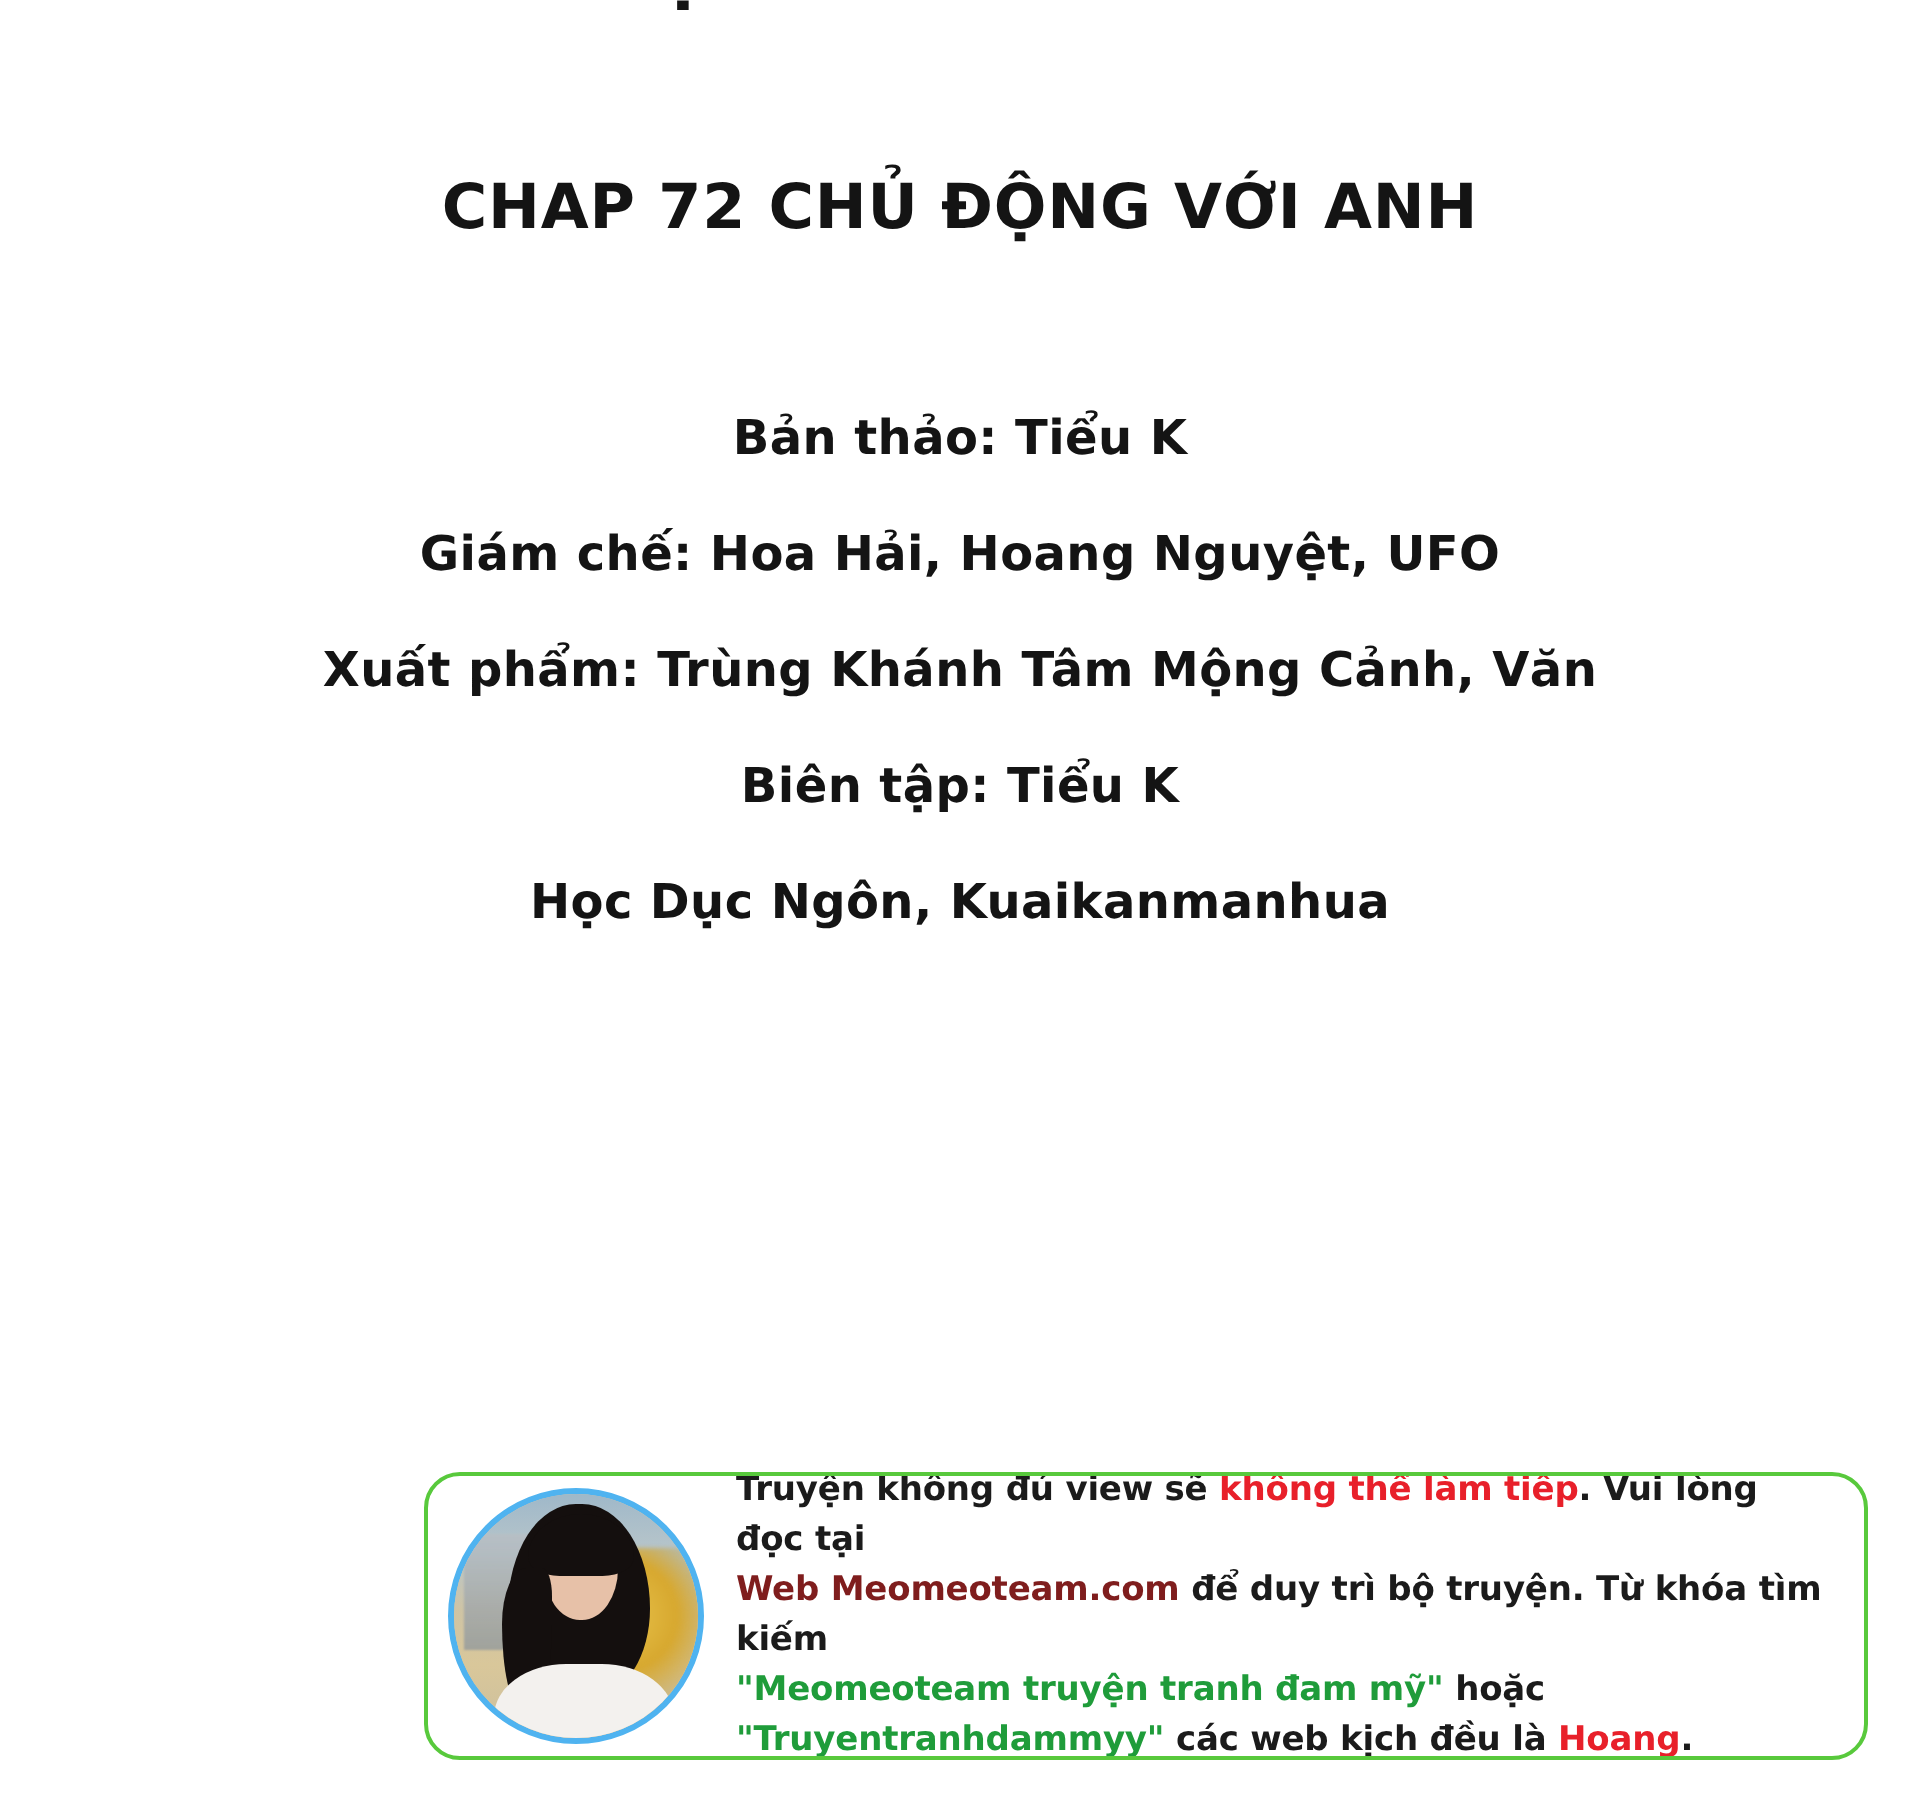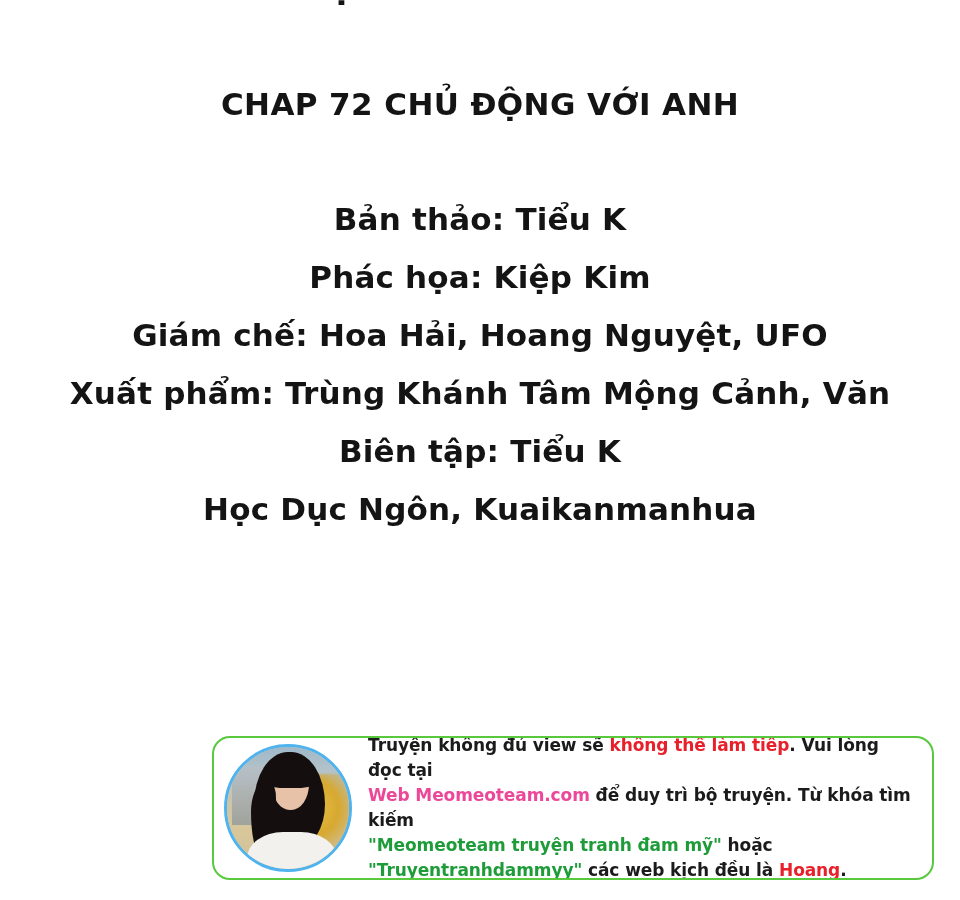--- a/index.html
+++ b/index.html
@@ -67,21 +67,21 @@
     color: #141414;
   }
 
   .staff {
     position: absolute;
     top: 190px;
     left: 0;
     width: 960px;
   }
   .staff-line {
-    font-size: 31px;
+    font-size: 24px;
     font-weight: 700;
     line-height: 58px;
     color: #141414;
     letter-spacing: 0.2px;
     white-space: nowrap;
   }
 
   
   .notice {
     position: absolute;
@@ -185,40 +185,39 @@
     margin-left: 16px;
     font-family: "DejaVu Sans", sans-serif;
     font-size: 17px;
     font-weight: 700;
     line-height: 25px;
     color: #1b1b1b;
     letter-spacing: -0.1px;
   }
   .notice-text p { margin: 0; }
   .c-red { color: #e8202a; }
-  .c-blue { color: #ec4899; }
+  .c-blue { color: #7f1d1d; }
   .c-green { color: #1f9c3a; }
   .c-black { color: #1b1b1b; }
 </style>
 </head>
 <body>
 
 <div class="page">
 
   <div class="credits">
 
     <div class="title-clipped">
       <div class="title-line">CÁC CÔ BẠN THI HÙNG DŨ TIẾP ĐI.</div>
     </div>
 
     <div class="chapter-line">CHAP 72 CHỦ ĐỘNG VỚI ANH</div>
 
     <div class="staff">
       <div class="staff-line">Bản thảo: Tiểu K</div>
-      <div class="staff-line">Phác họa: Kiệp Kim</div>
       <div class="staff-line">Giám chế: Hoa Hải, Hoang Nguyệt, UFO</div>
       <div class="staff-line">Xuất phẩm: Trùng Khánh Tâm Mộng Cảnh, Văn</div>
       <div class="staff-line">Biên tập: Tiểu K</div>
       <div class="staff-line">Học Dục Ngôn, Kuaikanmanhua</div>
     </div>
 
   </div>
 
   <div class="notice">
 

